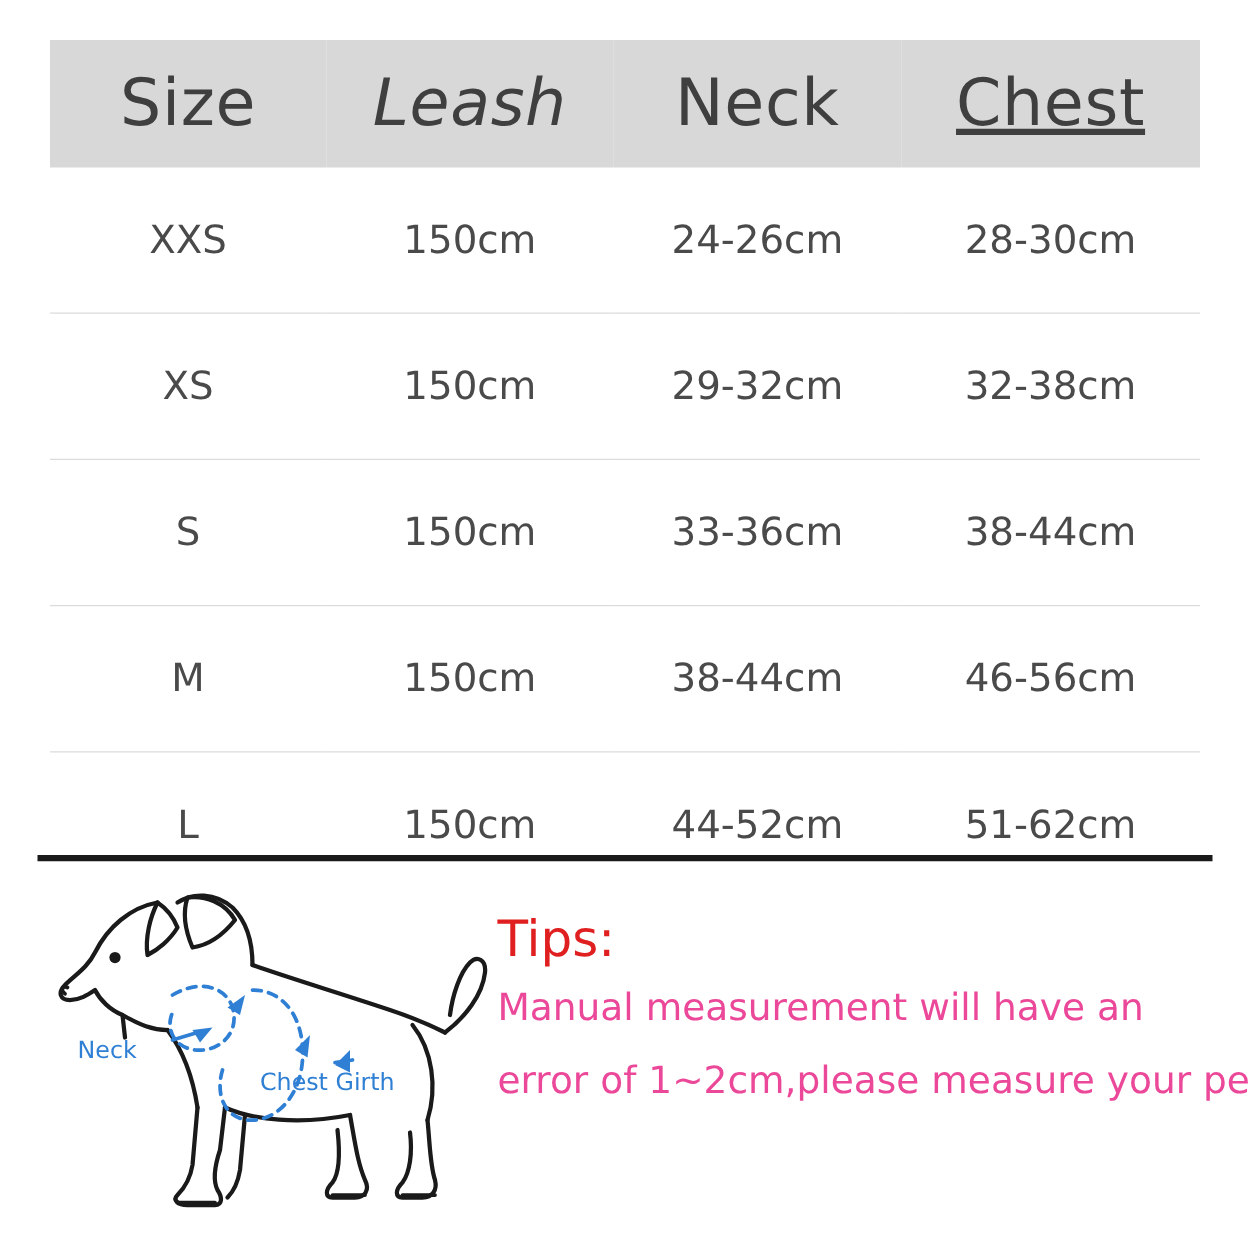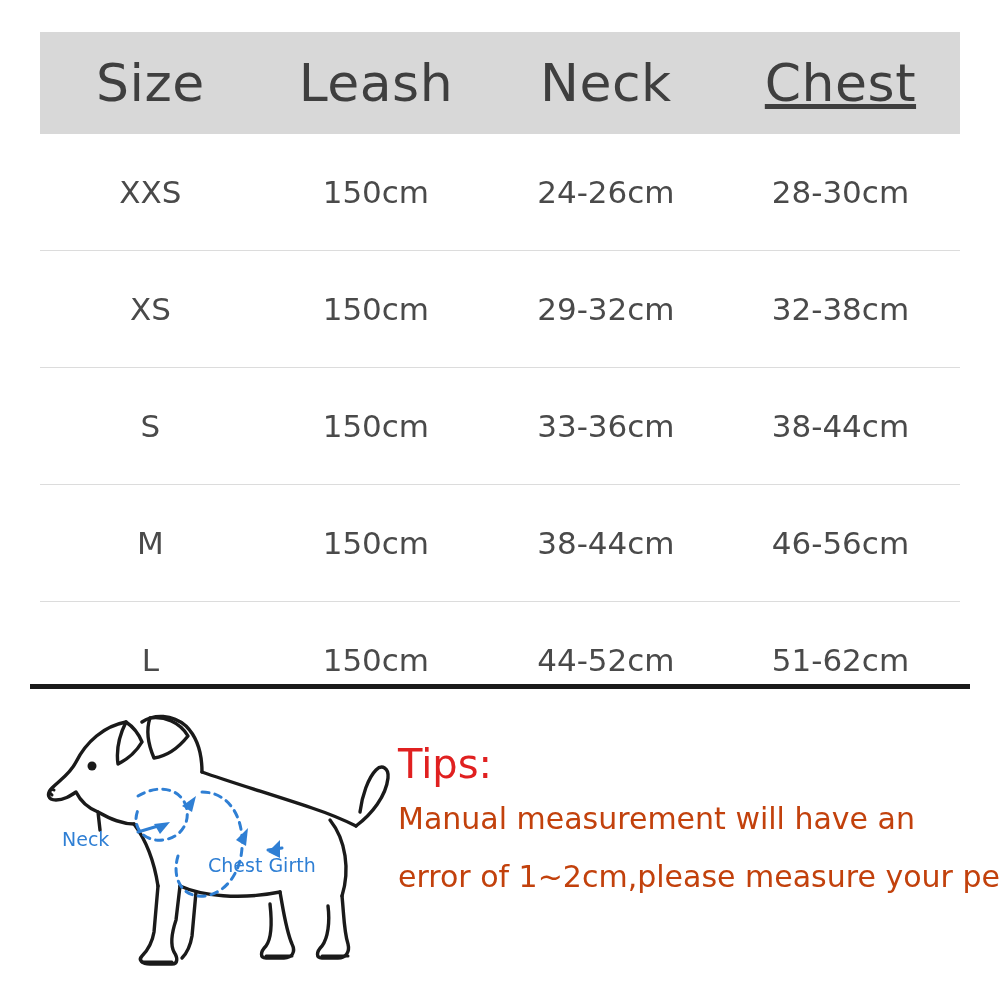--- a/index.html
+++ b/index.html
@@ -47,21 +47,21 @@
   .size-table tbody td {
     height: 114px;
     font-size: 31px;
     border-bottom: 1px solid #dcdcdc;
     text-align: center;
   }
   .size-table tbody tr:last-child td {
     border-bottom: none;
   }
   .col-size   { width: 24%; }
-  .col-leash  { width: 25%; }
+  .col-leash  { width: 25%; font-style: italic; }
   .col-neck   { width: 25%; }
   .col-chest  { width: 26%; text-decoration: underline; }
 
   .cell-strong {
     font-weight: bold;
     color: #1b1b1b;
     font-size: 33px;
   }
 
   
@@ -85,31 +85,31 @@
   .dog-illustration {
     position: absolute;
     left: 30px;
     top: 6px;
     width: 370px;
     height: 290px;
   }
   .tips {
     position: absolute;
     left: 398px;
-    top: 48px;
+    top: 36px;
     width: 560px;
   }
   .tips-title {
     color: #e02020;
     font-size: 40px;
     line-height: 1.1;
     margin-bottom: 18px;
   }
   .tips-line {
-    color: #c2410c;
+    color: #ec4899;
     font-size: 30px;
     line-height: 1.0;
     margin-bottom: 28px;
     white-space: nowrap;
   }
 </style>
 </head>
 <body>
 
 <div class="page">

